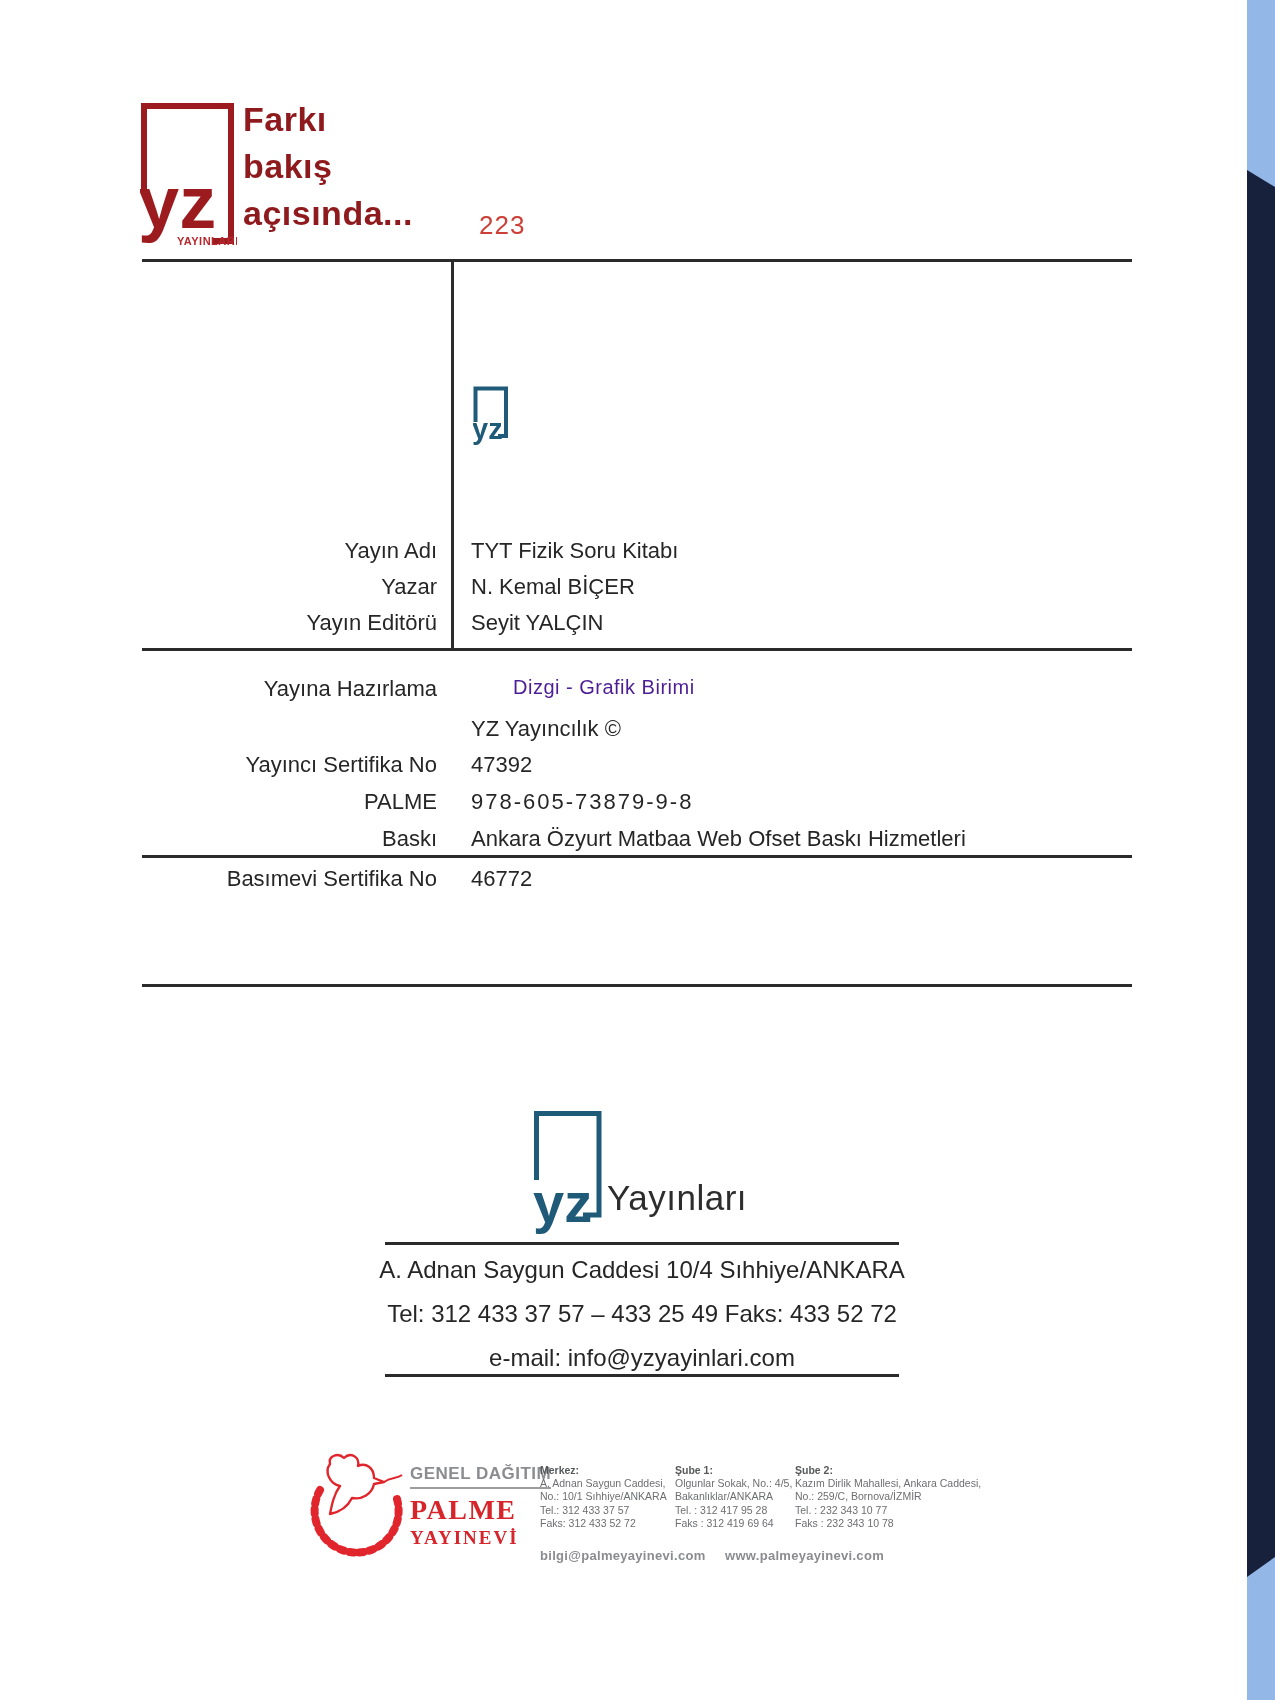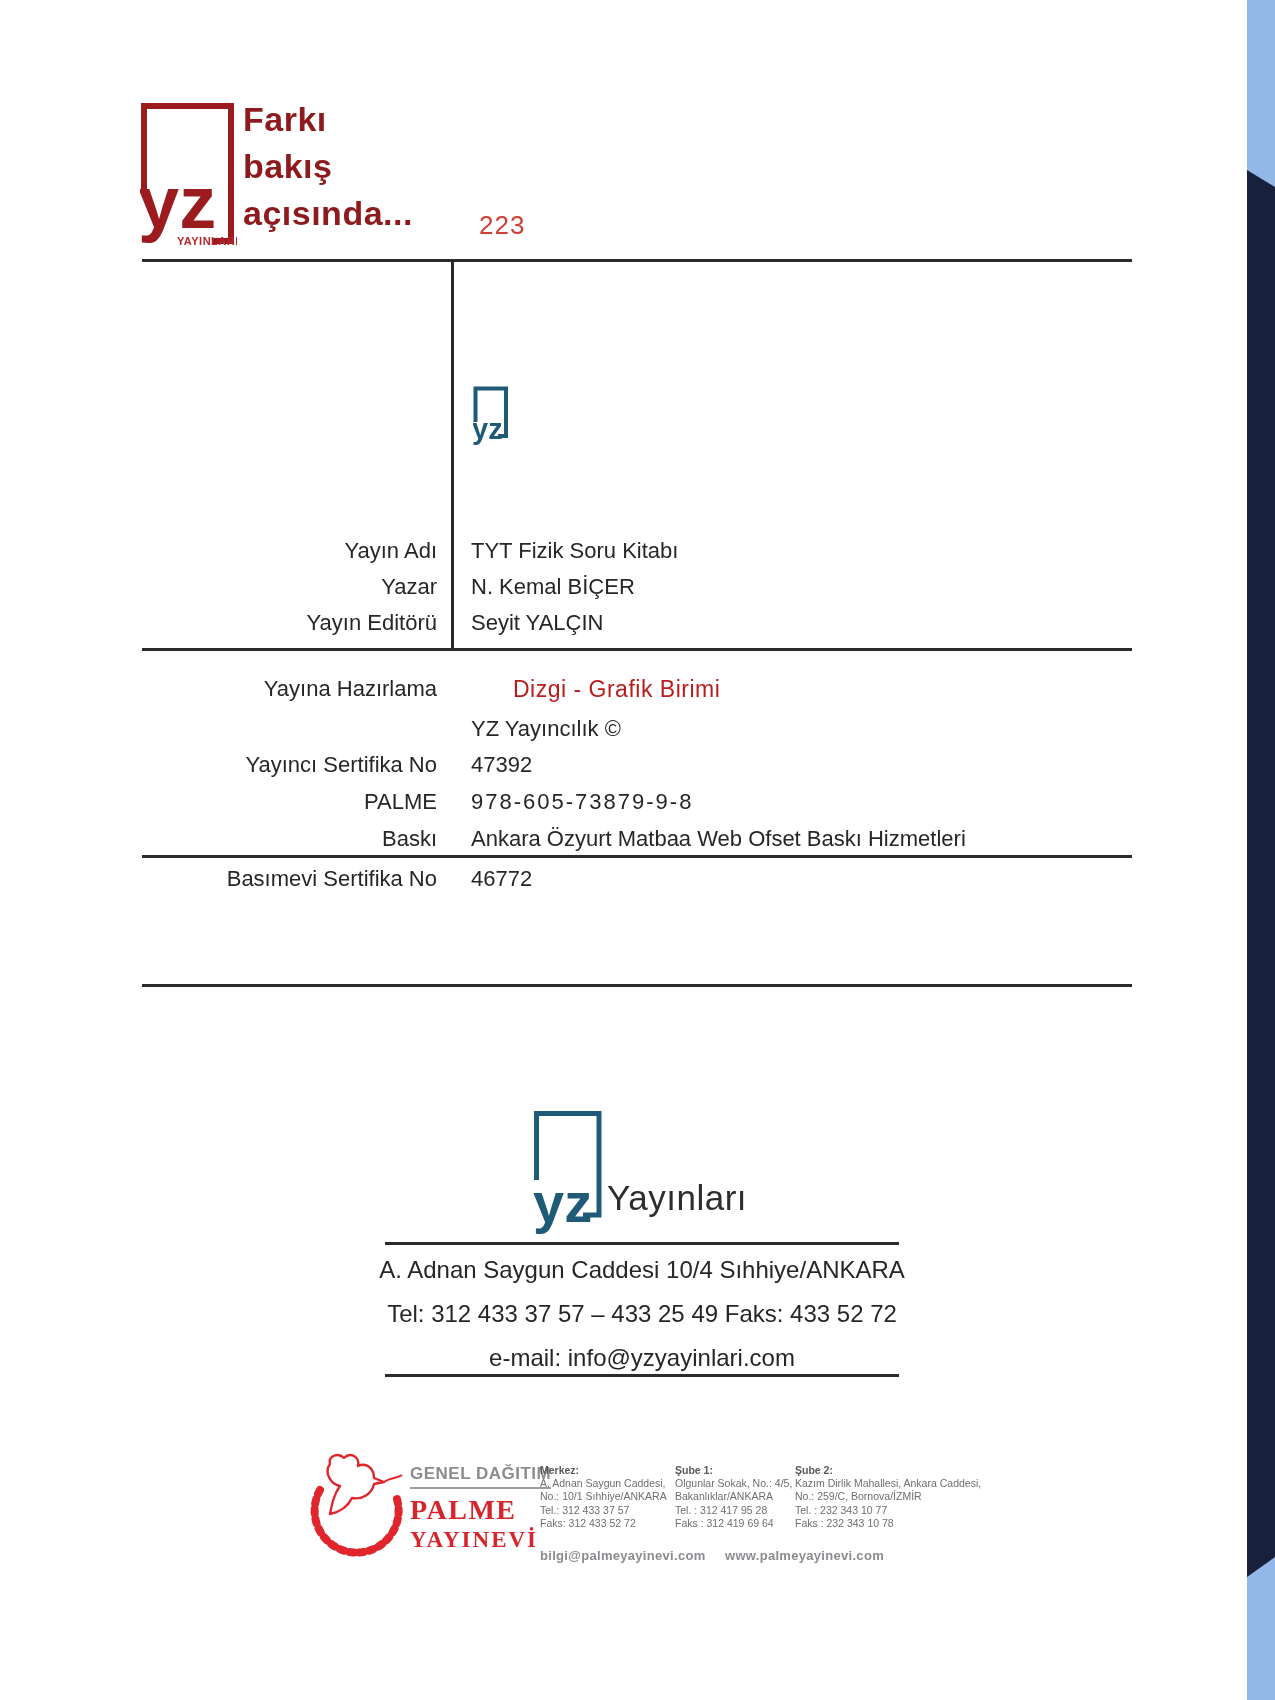--- a/index.html
+++ b/index.html
@@ -33,21 +33,21 @@
   
   .info-table { position:absolute; left:142px; top:259px; width:990px; height:392px; font-size:22px; }
   .t-row { position:absolute; left:0; width:990px; height:26px; line-height:26px; }
   .t-label { position:absolute; left:0; width:295px; text-align:right; white-space:nowrap; }
   .t-value { position:absolute; left:329px; white-space:nowrap; }
   .row-0 { top:279px; } .row-1 { top:315px; } .row-2 { top:351px; }
   .row-3 { top:417px; } .row-4 { top:457px; } .row-5 { top:493px; }
   .row-6 { top:530px; } .row-7 { top:567px; } .row-8 { top:607px; }
   .t-value.isbn { letter-spacing:2px; }
   .prep-logo { position:absolute; left:331px; top:127px; }
-  .prep-value { position:absolute; left:371px; top:417px; color:#b91c1c; font-size:23px; letter-spacing:0.5px; }
+  .prep-value { position:absolute; left:371px; top:417px; color:#4c1d95; font-size:20px; letter-spacing:0.5px; }
 
   
   .copyright { position:absolute; left:142px; top:872px; width:990px;
                font-size:22px; line-height:33px; text-align:justify; color:#262626; letter-spacing:0.2px; }
 
   
   .pub-logo { position:absolute; left:533px; top:1110px; }
   .pub-name { position:absolute; left:607px; top:1178px; font-size:35px; color:#2d2d2d; letter-spacing:0.5px; }
 
   
@@ -55,21 +55,21 @@
   .addr div { height:44px; line-height:44px; white-space:nowrap; }
 
   
   .dove-logo { position:absolute; left:304px; top:1450px; }
   .gd-block { position:absolute; left:410px; top:1464px; width:125px; }
   .gd-title { font-size:17px; font-weight:bold; color:#8a8c8f; letter-spacing:0.5px;
               border-bottom:2px solid #9a9c9e; padding-bottom:3px; display:inline-block; white-space:nowrap;text-align:center; }
   .palme   { font-family:"Liberation Serif", serif; font-weight:bold; color:#d6252b;
              font-size:28px; letter-spacing:1.5px; margin-top:5px; }
   .yayinevi{ font-family:"Liberation Serif", serif; font-weight:bold; color:#d6252b;
-             font-size:23px; letter-spacing:2px; margin-top:1px; }
+             font-size:19px; letter-spacing:2px; margin-top:1px; }
   .office { position:absolute; top:1464px; font-size:10.5px; line-height:13.2px; color:#6d6e71; white-space:nowrap; }
   .office .o-title { font-weight:bold; color:#58595b; }
   .office-0 { left:540px; } .office-1 { left:675px; } .office-2 { left:795px; }
   .foot-mail { position:absolute; left:540px; top:1548px; font-size:13px; font-weight:bold; color:#8a8c8f; letter-spacing:0.3px; }
   .foot-web  { position:absolute; left:725px; top:1548px; font-size:13px; font-weight:bold; color:#8a8c8f; letter-spacing:0.3px; }
 </style>
 </head>
 <body>
 
 <div class="page">

